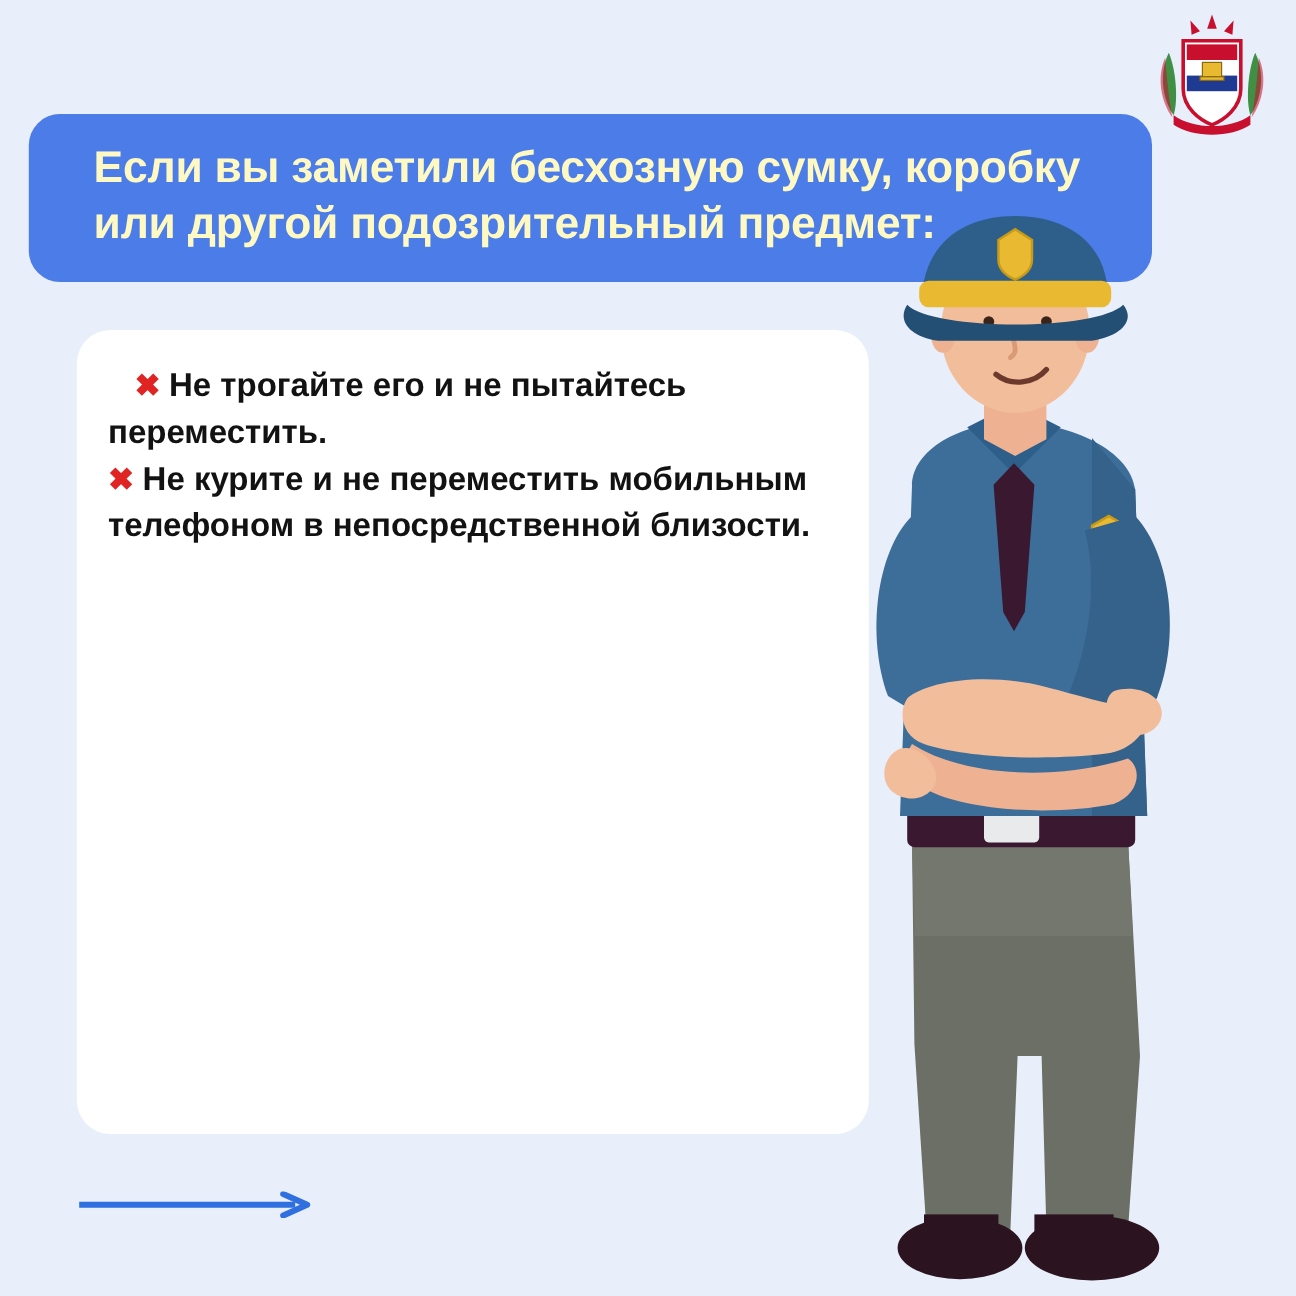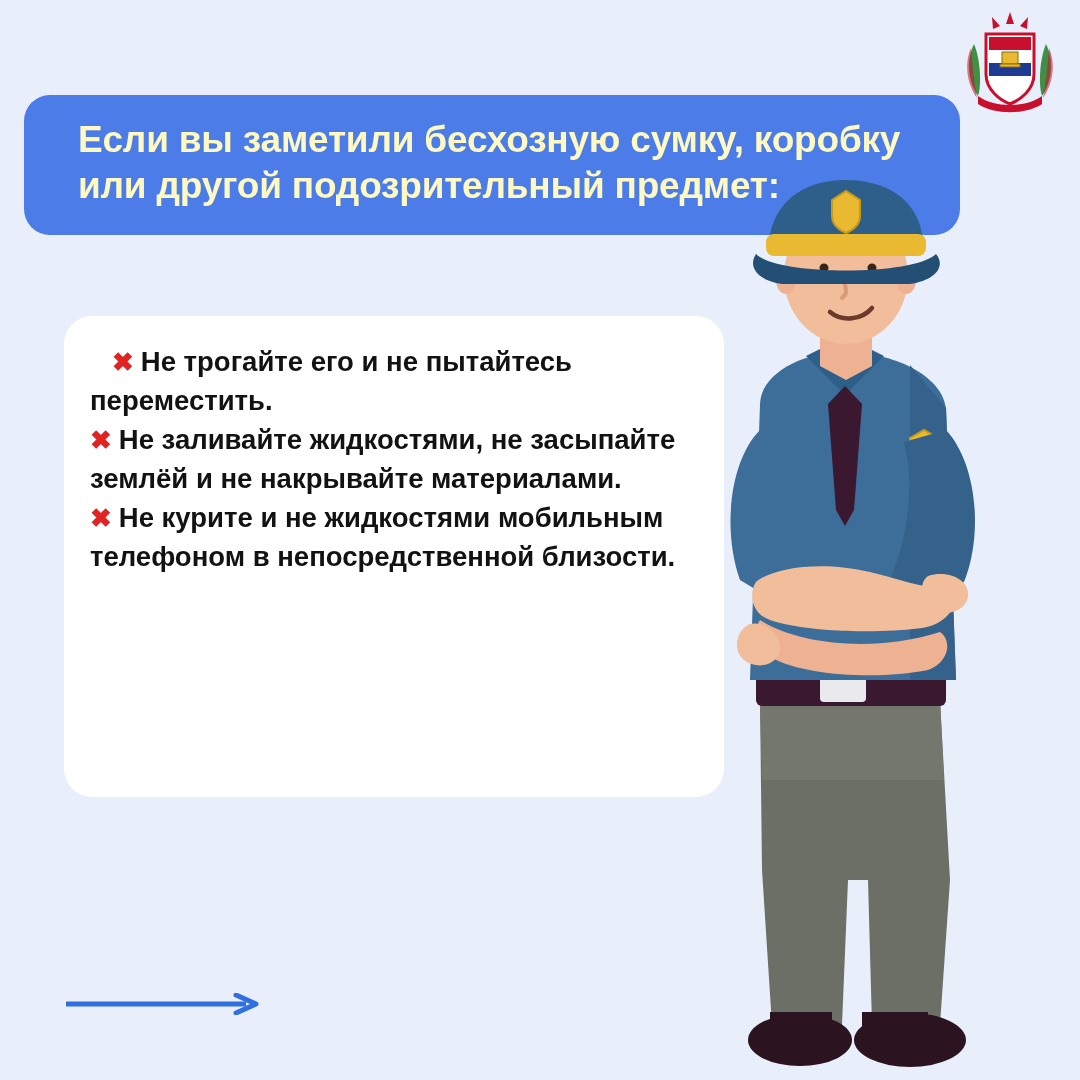--- a/index.html
+++ b/index.html
@@ -47,26 +47,25 @@
     letter-spacing: -0.2px;
     margin-top: 17px;
   }
 
   
   .content-card {
     position: absolute;
     left: 64px;
     top: 275px;
     width: 660px;
-    height: 481px;
+    height: 670px;
     background: #ffffff;
     border-radius: 28px;
     box-sizing: border-box;
     padding: 26px 26px 20px 26px;
-    margin-top: 41px;
   }
 
   .rules {
     font-size: 27.5px;
     line-height: 1.42;
     color: #121212;
     font-weight: bold;
     text-align: left;
   }
   .rule-line {
@@ -168,27 +167,24 @@
     <span>Если вы заметили бесхозную сумку, коробку или другой подозрительный предмет:</span>
   </div>
 
   <div class="content-card">
     <div class="rules">
 
       <p class="rule-line first">
         <span class="mark cross">✖</span><span>Не трогайте его и не пытайтесь переместить.</span>
       </p>
 
+
+
       <p class="rule-line">
-        <span class="mark cross">✖</span><span>Не заливайте жидкостями, не засыпайте землёй и не накрывайте материалами.</span>
-      </p>
-
-
-      <p class="rule-line">
-        <span class="mark cross">✖</span><span>Не курите и не жидкостями мобильным телефоном в непосредственной близости.</span>
+        <span class="mark cross">✖</span><span>Не курите и не переместить мобильным телефоном в непосредственной близости.</span>
       </p>
 
       <div class="spacer"></div>
 
 
     </div>
   </div>
 
   <div class="arrow">
     <svg viewBox="0 0 205 22" width="205" height="22" aria-hidden="true">

